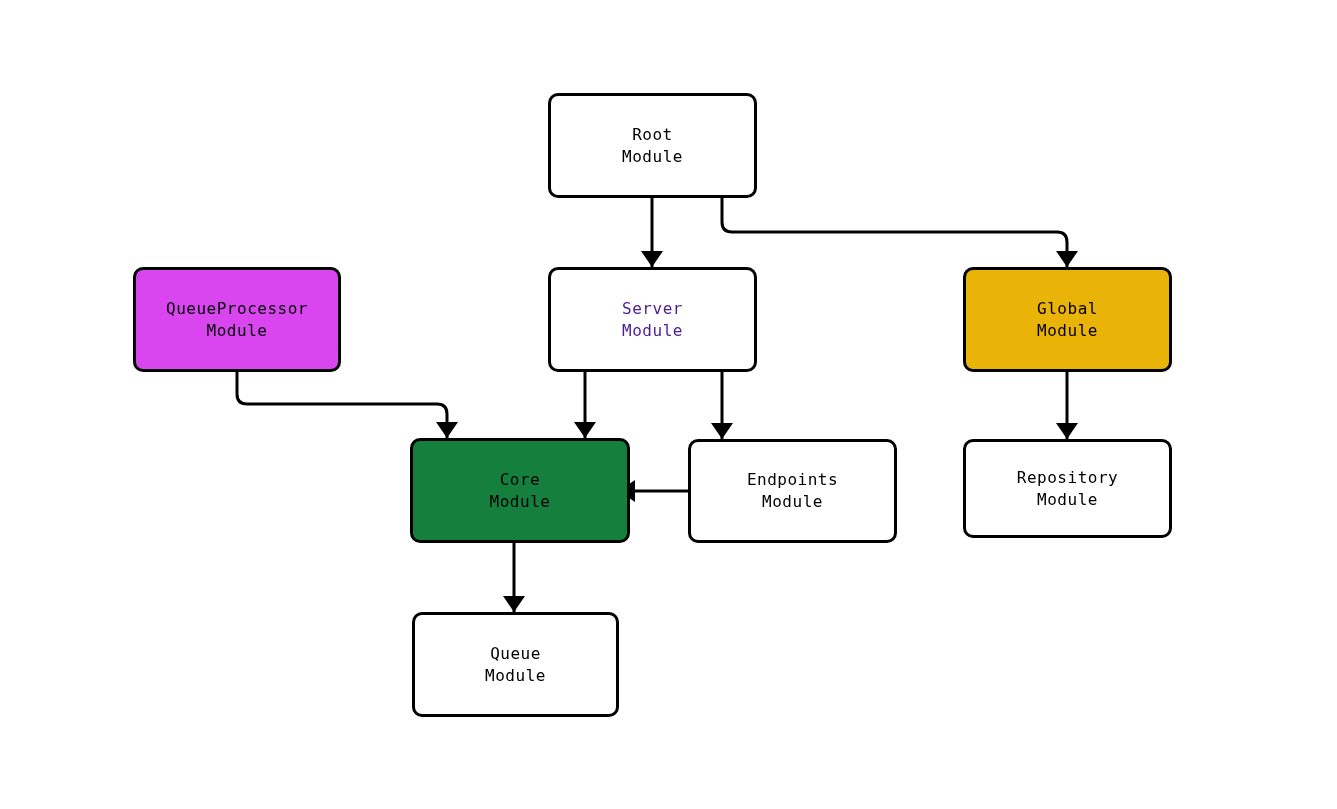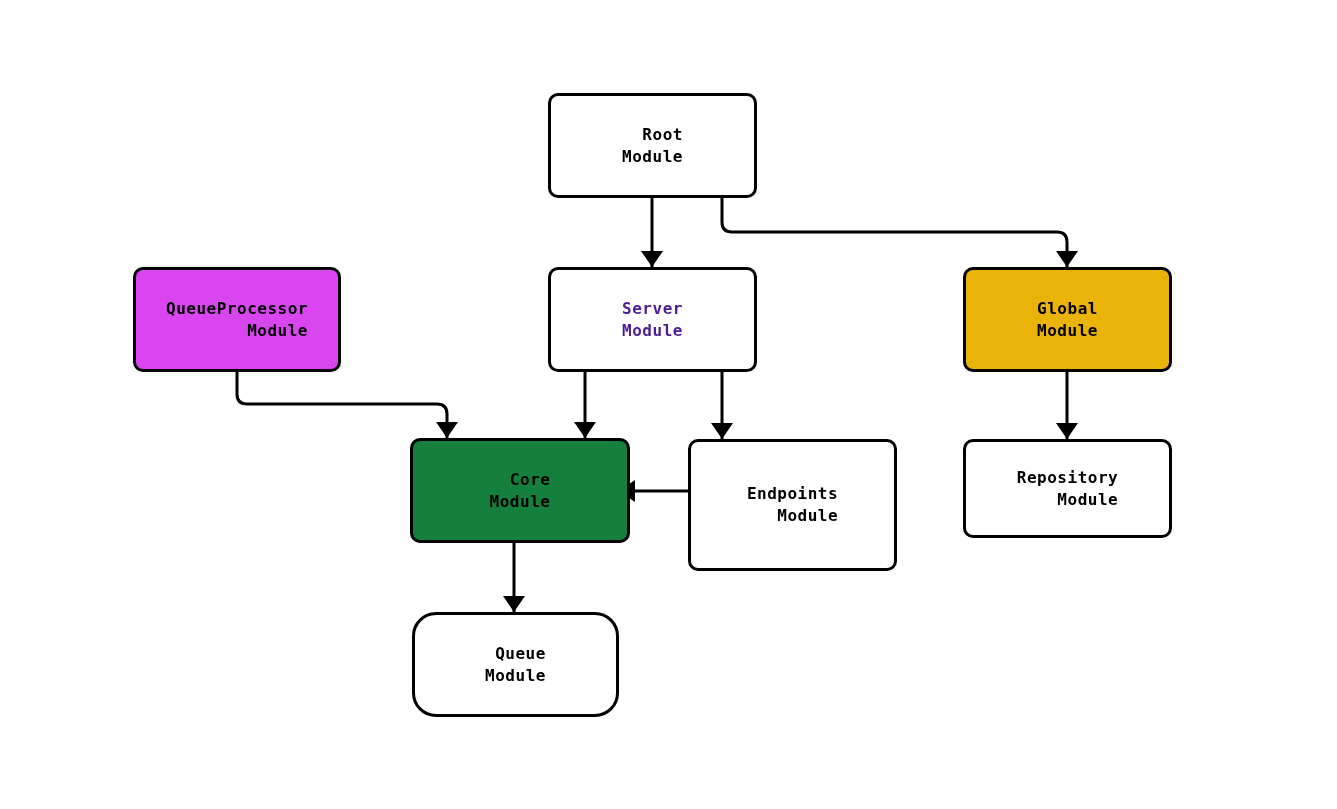--- a/index.html
+++ b/index.html
@@ -37,24 +37,24 @@
     position: absolute;
     box-sizing: border-box;
     background: #ffffff;
     border: 3px solid #000000;
     border-radius: 10px;
     display: flex;
     align-items: center;
     justify-content: center;
   }
   .node-label {
-    font-weight: bold;
+    font-weight: normal;
     font-size: 16px;
     line-height: 22px;
-    text-align: right;
+    text-align: center;
     white-space: pre-line;
     color: #000000;
     letter-spacing: 0.5px;
   }
 </style>
 </head>
 <body>
 
 <div class="canvas">
   <svg id="edge-layer" width="1337" height="809" viewBox="0 0 1337 809" xmlns="http://www.w3.org/2000/svg">
@@ -88,26 +88,26 @@
 Module</div>
   </div>
       <div class="node" style="left: 963px; top: 267px; width: 209px; height: 105px; border-color: rgb(0, 0, 0); background: #eab308;">
     <div class="node-label" style="color: rgb(0, 0, 0);">Global
 Module</div>
   </div>
       <div class="node" style="left: 410px; top: 438px; width: 220px; height: 105px; border-color: rgb(0, 0, 0); background: #15803d;">
     <div class="node-label" style="color: rgb(0, 0, 0);">Core
 Module</div>
   </div>
-      <div class="node" style="left: 688px; top: 439px; width: 209px; height: 132px; border-color: rgb(0, 0, 0); background: rgb(255, 255, 255);">
+      <div class="node" style="left: 688px; top: 439px; width: 209px; height: 104px; border-color: rgb(0, 0, 0); background: rgb(255, 255, 255);">
     <div class="node-label" style="color: rgb(0, 0, 0);">Endpoints
 Module</div>
   </div>
       <div class="node" style="left: 963px; top: 439px; width: 209px; height: 99px; border-color: rgb(0, 0, 0); background: rgb(255, 255, 255);">
     <div class="node-label" style="color: rgb(0, 0, 0);">Repository
 Module</div>
   </div>
-      <div class="node" style="left: 412px; top: 612px; width: 207px; height: 105px; border-color: rgb(0, 0, 0); background: rgb(255, 255, 255); border-radius: 24px;">
+      <div class="node" style="left: 412px; top: 612px; width: 207px; height: 105px; border-color: rgb(0, 0, 0); background: rgb(255, 255, 255);">
     <div class="node-label" style="color: rgb(0, 0, 0);">Queue
 Module</div>
   </div>
     </div>
 </div>
 
 </body></html>

